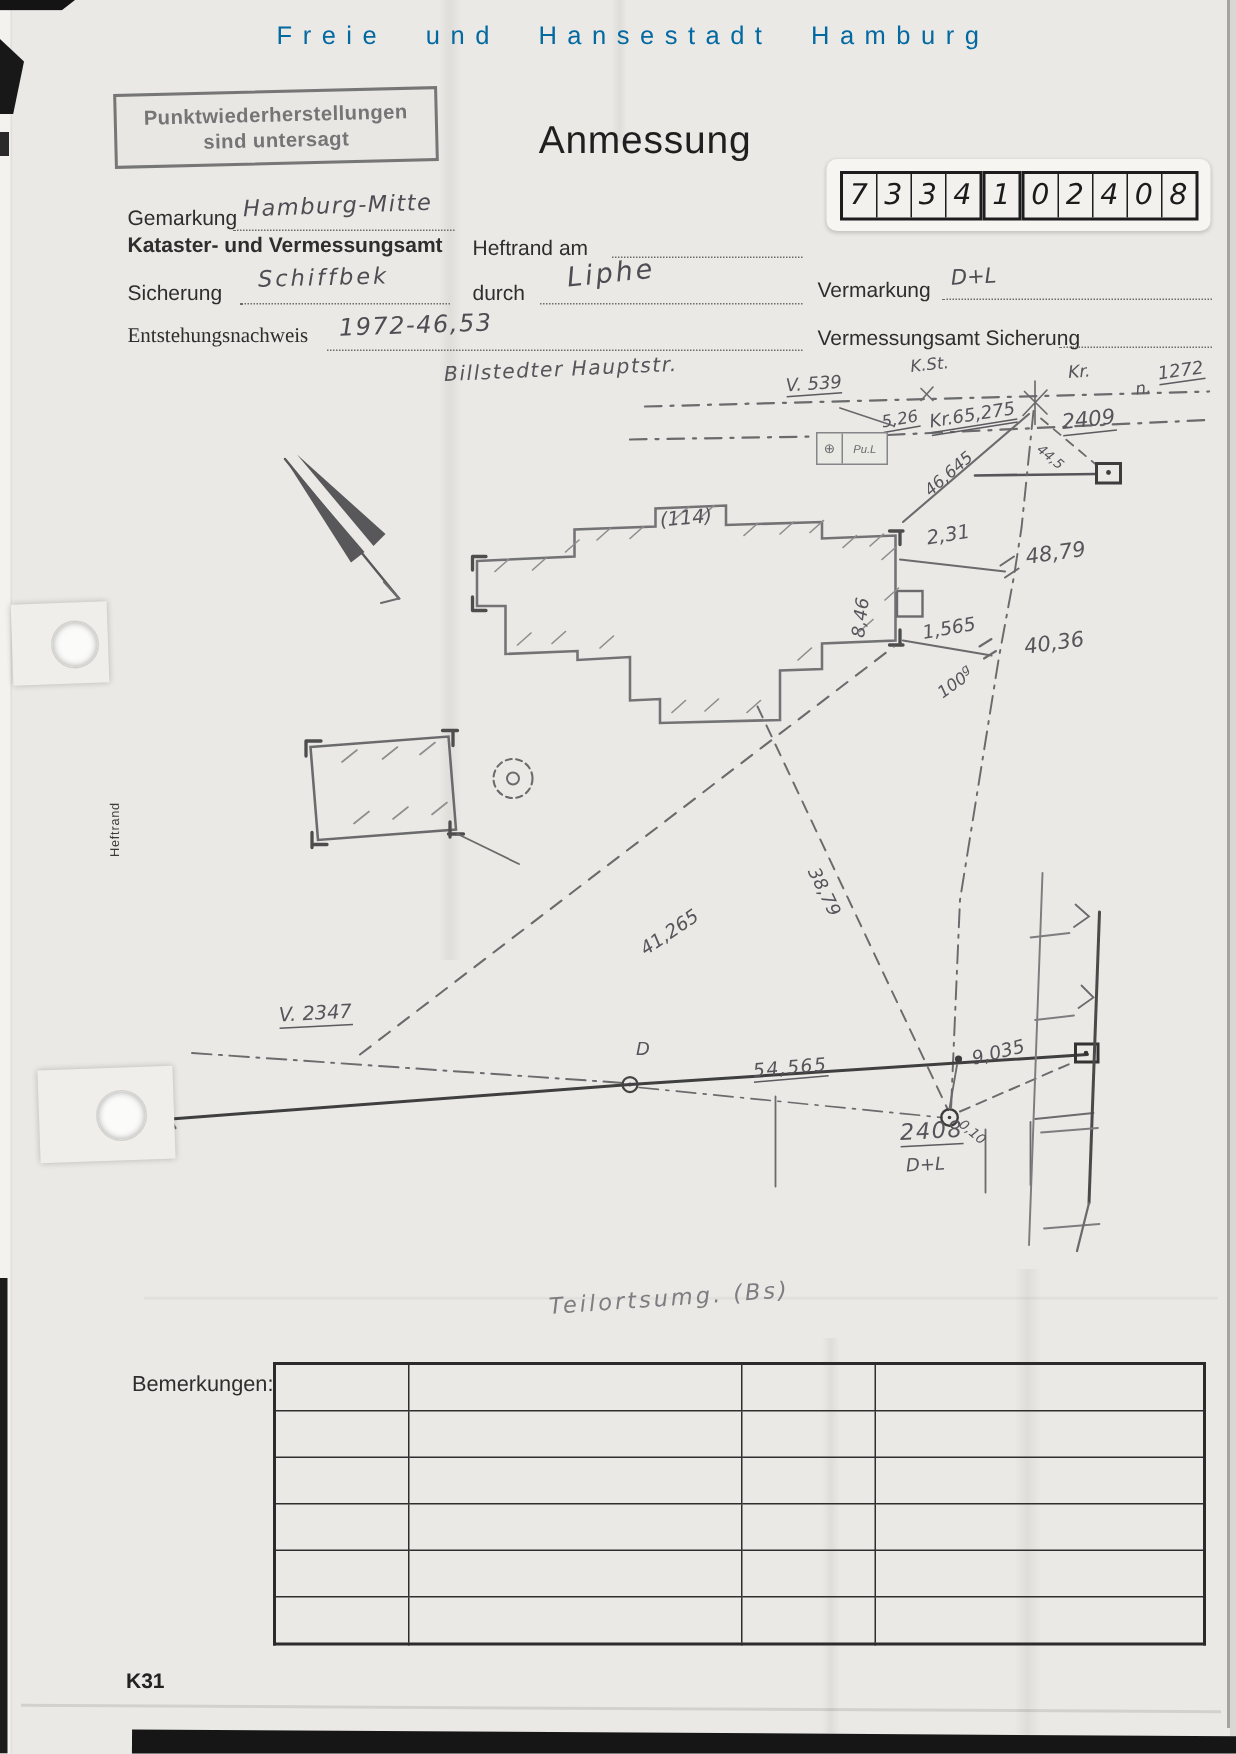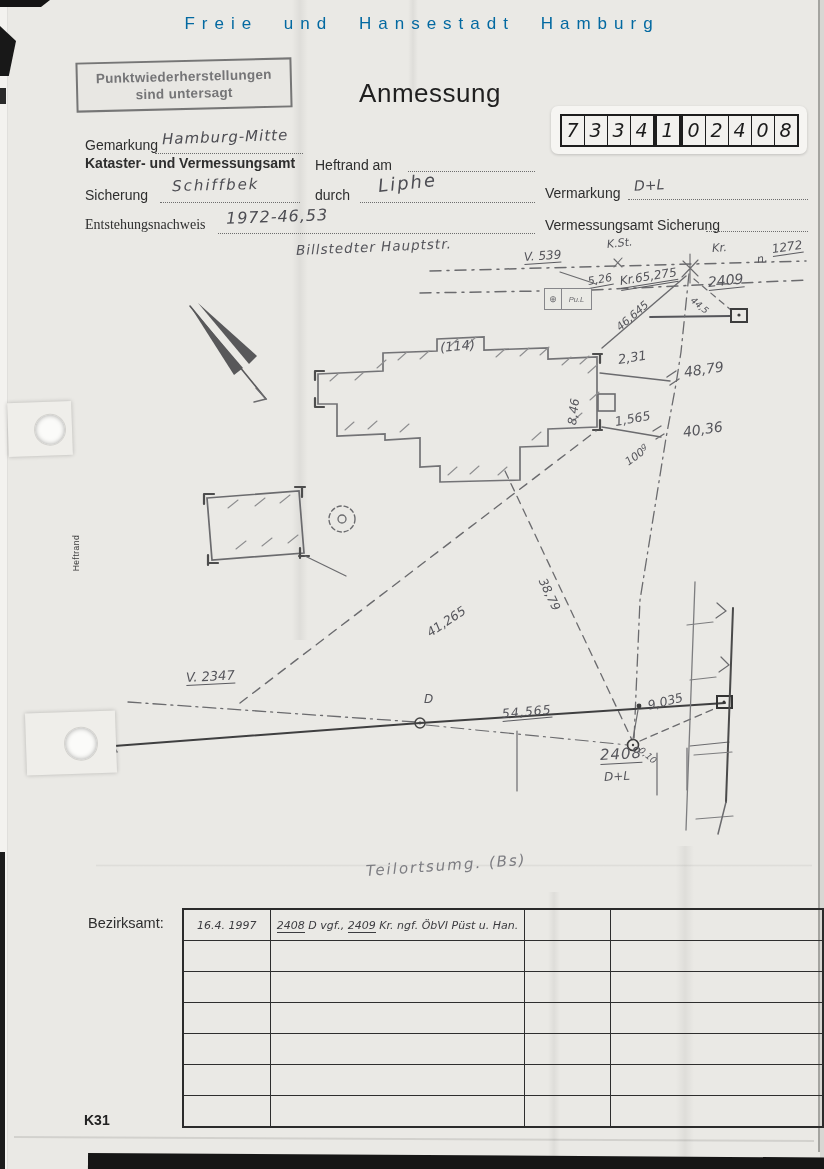--- a/index.html
+++ b/index.html
@@ -238,35 +238,29 @@
 <div class="skl" style="left:366px;top:862px;font-size:15px;letter-spacing:2px;color:#7d7d82;transform:rotate(-4deg);">Teilortsumg. (Bs)</div>
 
 <div class="abs tab" style="left:8px;top:402px;width:64px;height:54px;transform:rotate(-2deg);">
   <div class="abs hole" style="left:26px;top:12px;width:30px;height:30px;"></div>
 </div>
 <div class="abs tab" style="left:26px;top:712px;width:90px;height:62px;transform:rotate(-2deg);">
   <div class="abs hole" style="left:38px;top:15px;width:32px;height:32px;"></div>
 </div>
 <div class="abs heftrand">Heftrand</div>
 
-<div class="abs bem">Bezirksamt:</div>
+<div class="abs bem">Bemerkungen:</div>
 <table class="abs rtable">
   <colgroup>
       <col style="width:89px;">
       <col style="width:222px;">
       <col style="width:89px;">
       <col style="width:220px;">
     </colgroup>
   <tbody>
-      <tr>
-    <td class="rdate">16.4. 1997</td>
-    <td class="rtext"><span class="un">2408</span><span> D vgf., </span><span class="un">2409</span><span> Kr. ngf. ÖbVI Püst u. Han.</span></td>
-    <td></td>
-        <td></td>
-  </tr>
   <tr>
         <td></td>
         <td></td>
         <td></td>
         <td></td>
       </tr>
   <tr>
         <td></td>
         <td></td>
         <td></td>

